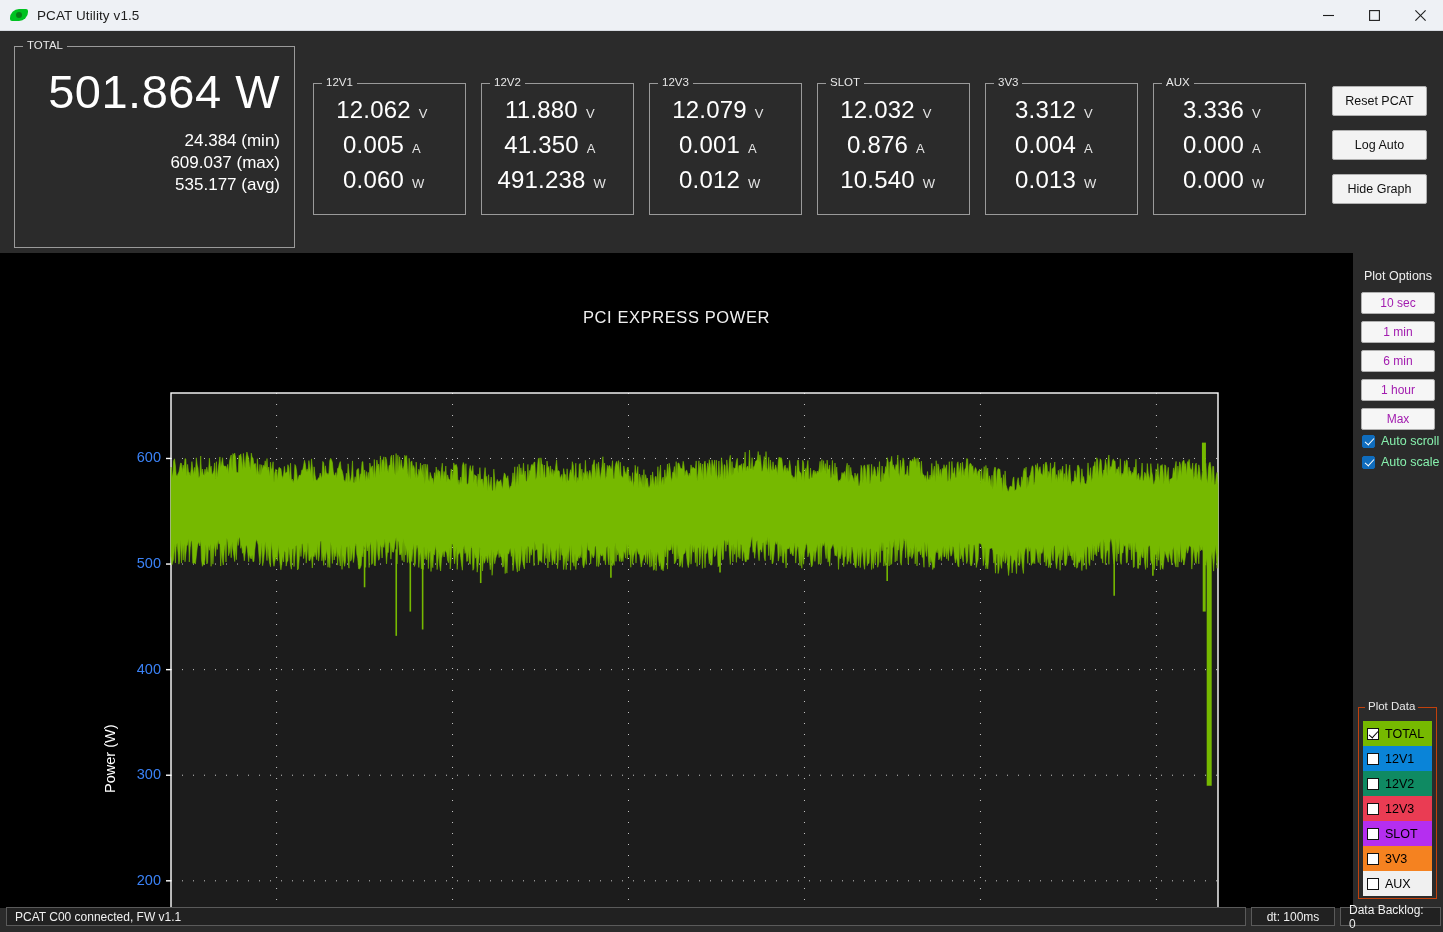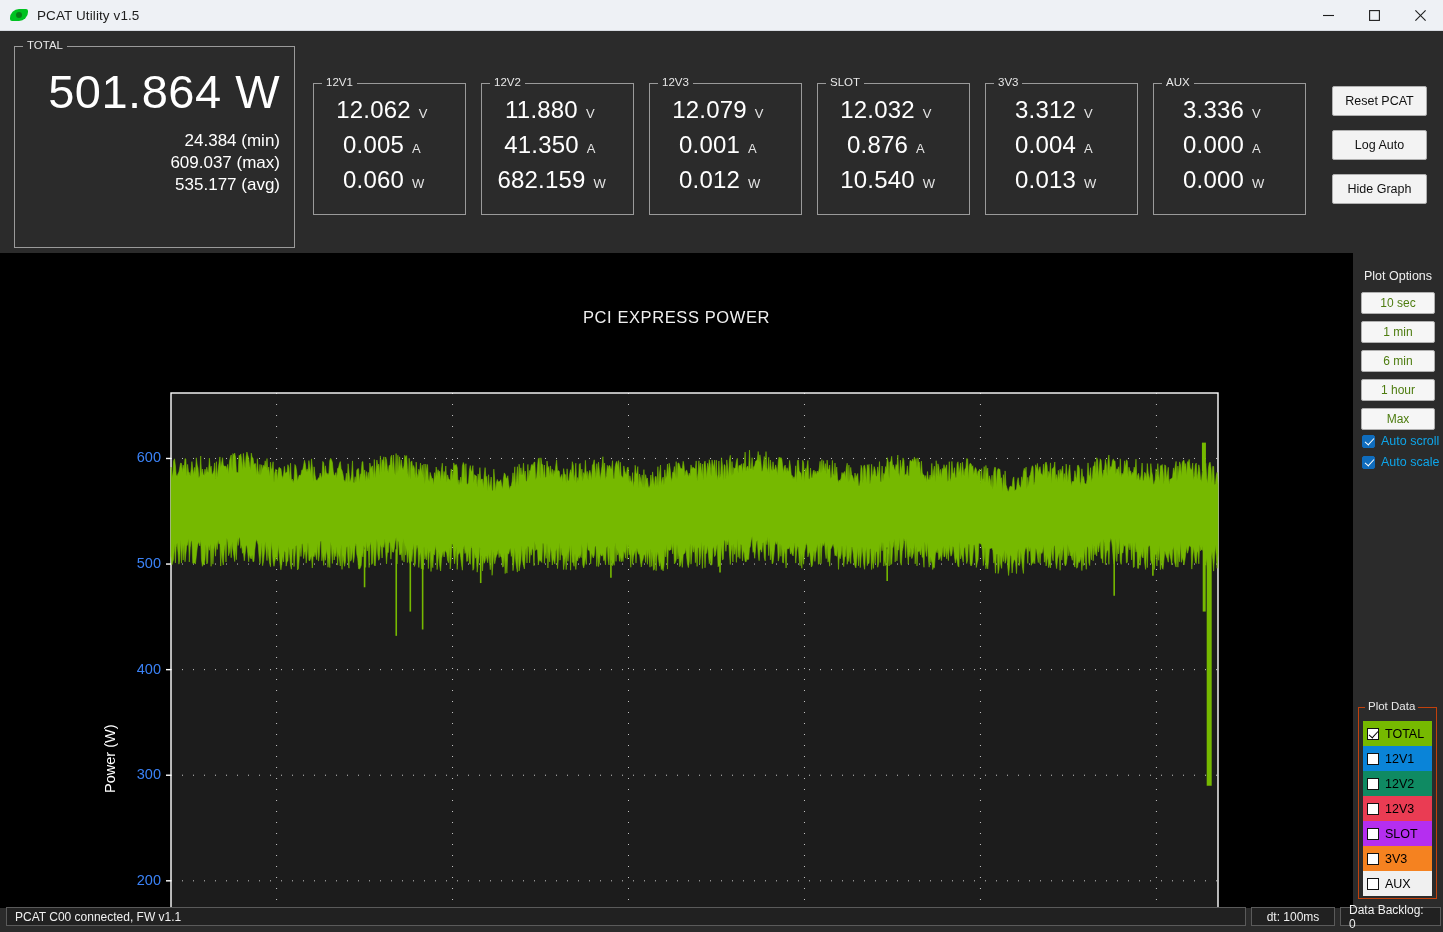--- a/index.html
+++ b/index.html
@@ -115,32 +115,32 @@
     position: absolute; top: 253px; left: 1353px; width: 90px; height: 655px;
     background: #2b2b2b;
   }
   .po-title {
     position: absolute; top: 16px; left: 0; width: 90px; text-align: center;
     color: #f0f0f0; font-size: 12.5px;
   }
   .po-btn {
     position: absolute; left: 8px; width: 74px; height: 22px;
     background: #f6f6f6; border: 1px solid #b0b0b0; border-radius: 2px;
-    color: #4d7c0f; font-size: 12px; display: flex; align-items: center; justify-content: center;
+    color: #a21caf; font-size: 12px; display: flex; align-items: center; justify-content: center;
   }
   .po-check { position: absolute; left: 9px; display: flex; align-items: center; }
   .po-check .cb {
     width: 13px; height: 13px; background: #0f6cbd; border: 1px solid #0f6cbd;
     border-radius: 2px; position: relative; margin-right: 6px;
   }
   .po-check .cb::after {
     content: ""; position: absolute; left: 3.5px; top: .5px; width: 4px; height: 8px;
     border: solid #fff; border-width: 0 1.6px 1.6px 0; transform: rotate(42deg);
   }
-  .po-check .lbl { color: #0ea5e9; font-size: 12.5px; }
+  .po-check .lbl { color: #86efac; font-size: 12.5px; }
 
   
   #plotdata-box {
     position: absolute; left: 1358px; top: 707px; width: 79px; height: 192px;
     border: 1px solid #c2410c;
   }
   #plotdata-box > .glabel {
     position: absolute; top: -8px; left: 6px; background: #2b2b2b; padding: 0 3px;
     font-size: 11.5px; color: #e8e8e8; line-height: 12px;
   }
@@ -232,21 +232,21 @@
           <div class="rows">
             <div class="row">
               <span class="val">11.880</span>
               <span class="unit">V</span>
             </div>
             <div class="row">
               <span class="val">41.350</span>
               <span class="unit">A</span>
             </div>
             <div class="row">
-              <span class="val">682.159</span>
+              <span class="val">491.238</span>
               <span class="unit">W</span>
             </div>
           </div>
         </div>
         <div class="gbox rail" style="left: 649px;">
           <span class="glabel">12V3</span>
           <div class="rows">
             <div class="row">
               <span class="val">12.079</span>
               <span class="unit">V</span>

